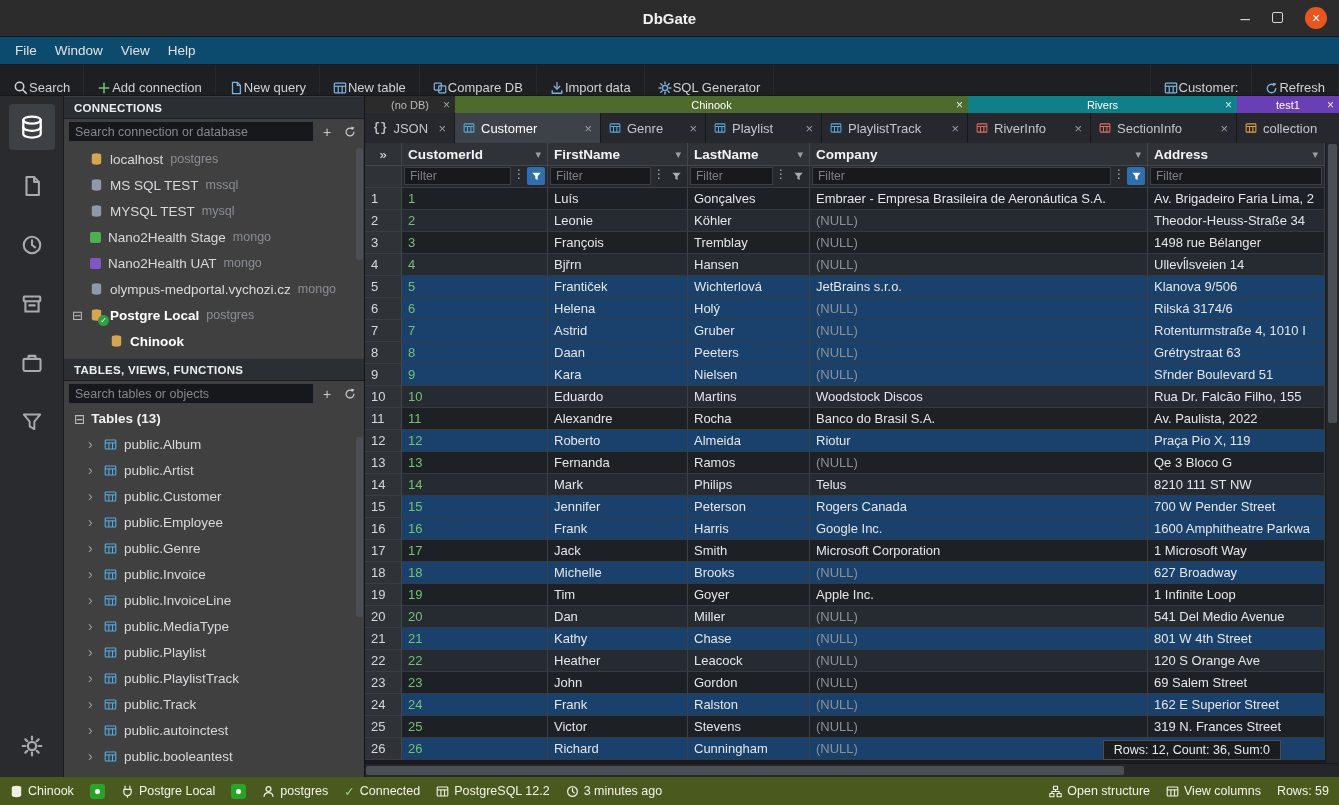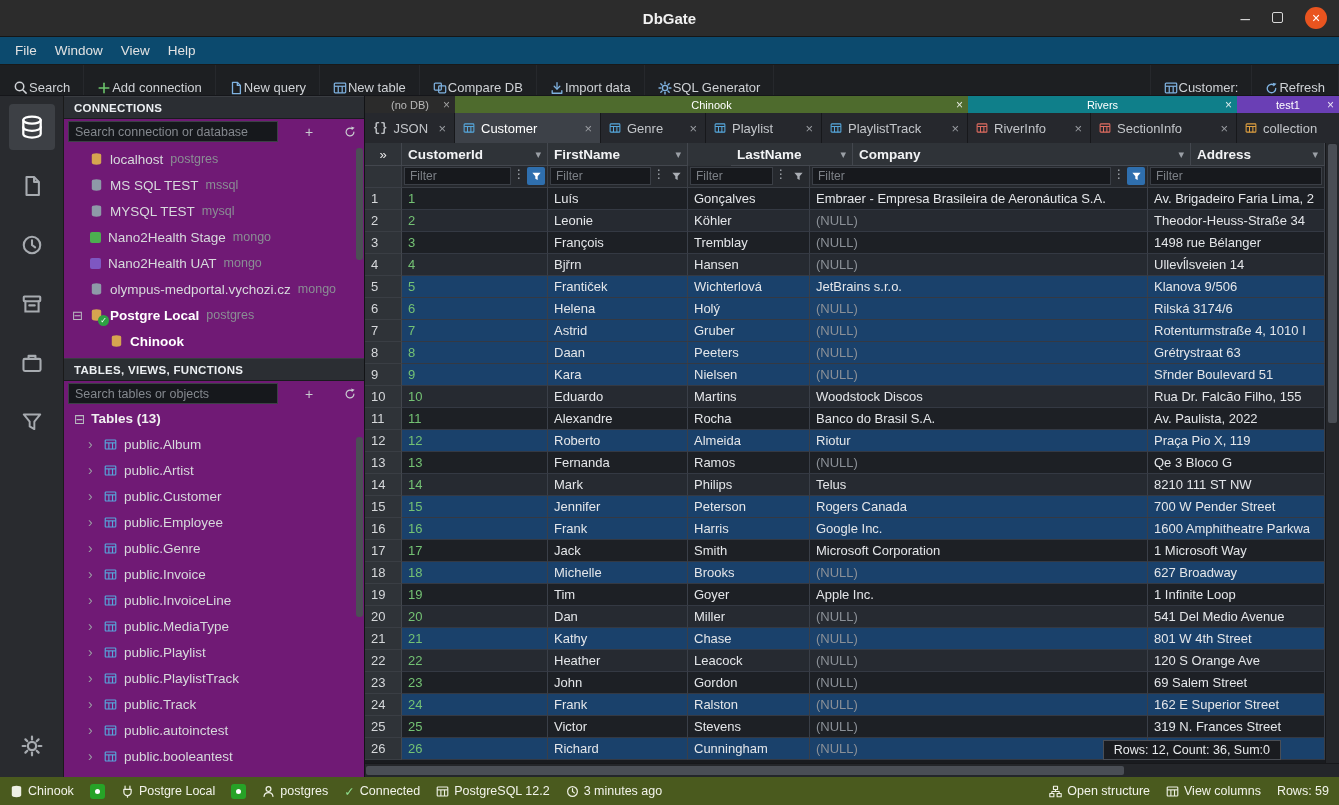--- a/index.html
+++ b/index.html
@@ -29,23 +29,23 @@
 
 .main{flex:1;display:flex;min-height:0}
 
 
 .rail{width:64px;background:#292b2f;display:flex;flex-direction:column;align-items:center;padding-top:8px;gap:13px;flex:0 0 auto;border-right:1px solid #1a1a1a}
 .rail-item{width:46px;height:46px;display:flex;align-items:center;justify-content:center;color:#a7abb0;border-radius:4px}
 .rail-item.selected{background:#3d4045;color:#fff}
 .rail-spring{flex:1}
 
 
-.sidebar{width:301px;background:#701a75;border-right:1px solid #121316;display:flex;flex-direction:column;flex:0 0 auto;min-height:0}
+.sidebar{width:301px;background:#404040;border-right:1px solid #121316;display:flex;flex-direction:column;flex:0 0 auto;min-height:0}
 .s-header{height:23px;background:#2b2e33;display:flex;align-items:center;padding:0 10px;font-weight:bold;font-size:11.5px;letter-spacing:.3px;color:#eceff2;border-top:1px solid #3a3d42;border-bottom:1px solid #191b1e;flex:0 0 auto}
-.s-search{height:25px;display:flex;align-items:center;padding:2px 4px;gap:21px;flex:0 0 auto}
+.s-search{height:25px;display:flex;align-items:center;padding:2px 4px;gap:3px;flex:0 0 auto}
 .s-input{flex:1;min-width:0;height:21px;background:#16181c;border:1px solid #3c4046;color:#ddd;font-size:12.5px;padding:0 6px;font-family:inherit}
 .s-input::placeholder{color:#84888e}
 .s-mini{width:20px;height:20px;display:flex;align-items:center;justify-content:center;color:#c9ccd0;font-size:14px}
 .conn-list{height:214px;overflow:hidden;position:relative;flex:0 0 auto;padding-top:2px}
 .conn-row{height:26px;display:flex;align-items:center;padding-left:26px;position:relative;color:#d7d9dc;font-size:13.5px;white-space:nowrap}
 .conn-row.child{padding-left:46px}
 .collapse-box{position:absolute;left:8px;color:#b9bcc0;font-size:13px}
 .conn-ic{position:relative;display:flex;align-items:center;margin-right:7px}
 .sq{width:11px;height:11px;border-radius:2px;background:currentColor;display:inline-block}
 .badge-check{position:absolute;right:-6px;bottom:-4px;width:11px;height:11px;background:#2ea043;border-radius:50%;color:#fff;font-size:8px;display:flex;align-items:center;justify-content:center}
@@ -708,21 +708,21 @@
             <div class="ghead">
               <div class="gh-corner cnum">»</div>
               <div class="gh-cell" style="width: 146px;">
                   <span class="gh-label">CustomerId</span>
                   <span class="gh-chev">▾</span>
                 </div>
                 <div class="gh-cell" style="width: 140px;">
                   <span class="gh-label">FirstName</span>
                   <span class="gh-chev">▾</span>
                 </div>
-                <div class="gh-cell" style="width: 122px; margin-left: 43px;">
+                <div class="gh-cell" style="width: 122px;">
                   <span class="gh-label">LastName</span>
                   <span class="gh-chev">▾</span>
                 </div>
                 <div class="gh-cell" style="width: 338px;">
                   <span class="gh-label">Company</span>
                   <span class="gh-chev">▾</span>
                 </div>
                 <div class="gh-cell">
                   <span class="gh-label">Address</span>
                   <span class="gh-chev">▾</span>

